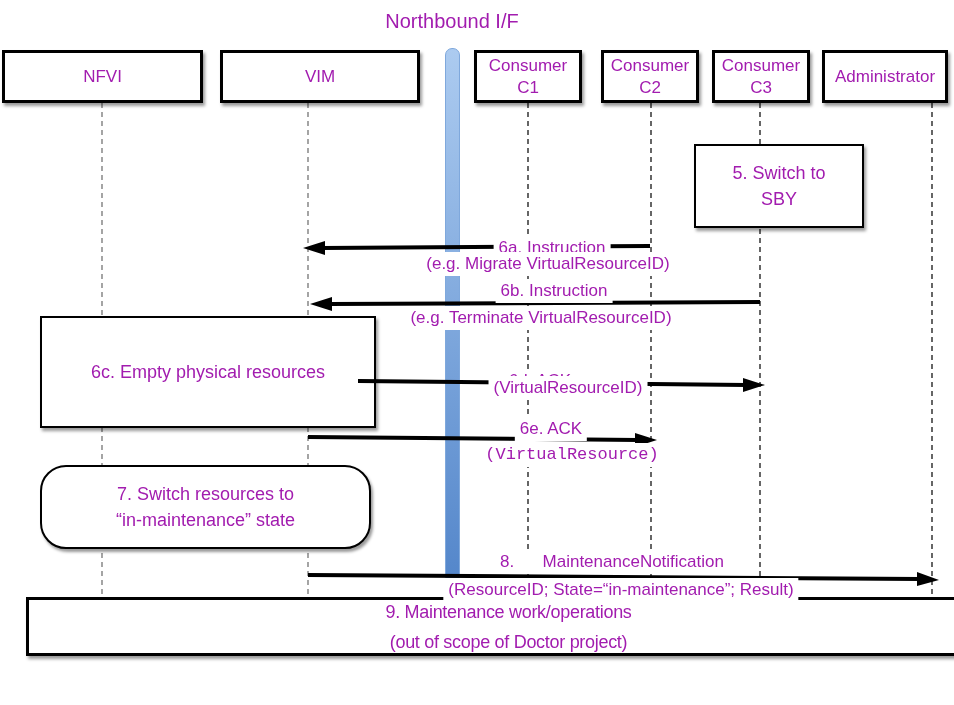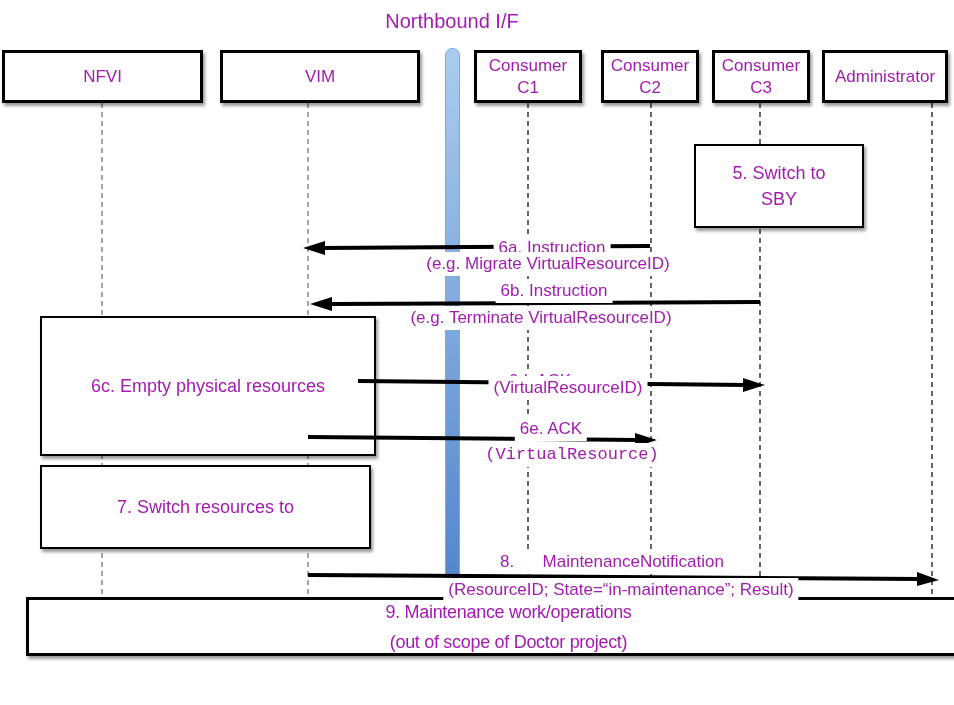--- a/index.html
+++ b/index.html
@@ -22,22 +22,22 @@
     line-height:24px;font-size:17px;
   }
   .note{border-width:2px;font-size:18px;line-height:26px;margin-left:18px;}
   .hdr-nfvi {left:2px;  top:50px;width:201px;height:53px;}
   .hdr-vim  {left:220px;top:50px;width:200px;height:53px;}
   .hdr-c1   {left:474px;top:50px;width:108px;height:53px;line-height:22px;}
   .hdr-c2   {left:601px;top:50px;width:98px; height:53px;line-height:22px;}
   .hdr-c3   {left:712px;top:50px;width:98px; height:53px;line-height:22px;}
   .hdr-admin{left:822px;top:50px;width:126px;height:53px;}
   .note-5   {left:676px;top:144px;width:170px;height:84px;}
-  .note-6c  {left:22px; top:316px;width:336px;height:140px;}
-  .note-7   {left:22px; top:465px;width:331px;height:84px;}
+  .note-6c  {left:22px; top:316px;width:336px;height:112px;}
+  .note-7   {left:22px; top:465px;width:331px;height:84px;border-radius:26px;}
   .note-9   {left:8px;  top:597px;width:938px;height:59px;border-width:3px;letter-spacing:-0.3px;line-height:30px;padding-left:27px;}
   #arrows{z-index:4;}
   #arrows line{stroke:#000;stroke-width:4;}
   #arrows polygon{fill:#000;}
   .msg-label{
     position:absolute;z-index:5;transform:translateX(-50%);
     background:#fff;padding:0 5px;white-space:pre;
     font-size:17px;line-height:24px;text-align:center;
   }
   #diagram-title{
@@ -90,20 +90,21 @@
 
   <div class="box note note-5">
     <span>5. Switch to</span>
     <span>SBY</span>
   </div>
   <div class="box note note-6c">
     <span>6c. Empty physical resources</span>
   </div>
   <div class="box note note-7">
     <span>7. Switch resources to</span>
+    <span>“in-maintenance” state</span>
   </div>
   <div class="box note note-9">
     <span>9. Maintenance work/operations</span>
     <span>(out of scope of Doctor project)</span>
   </div>
 
   <svg id="arrows" class="layer" width="954" height="705">
     <g>
       <line x1="650" y1="246" x2="322" y2="248" stroke="#000000"></line>
       <polygon points="303,248 325,241 325,255" fill="#000000"></polygon>

